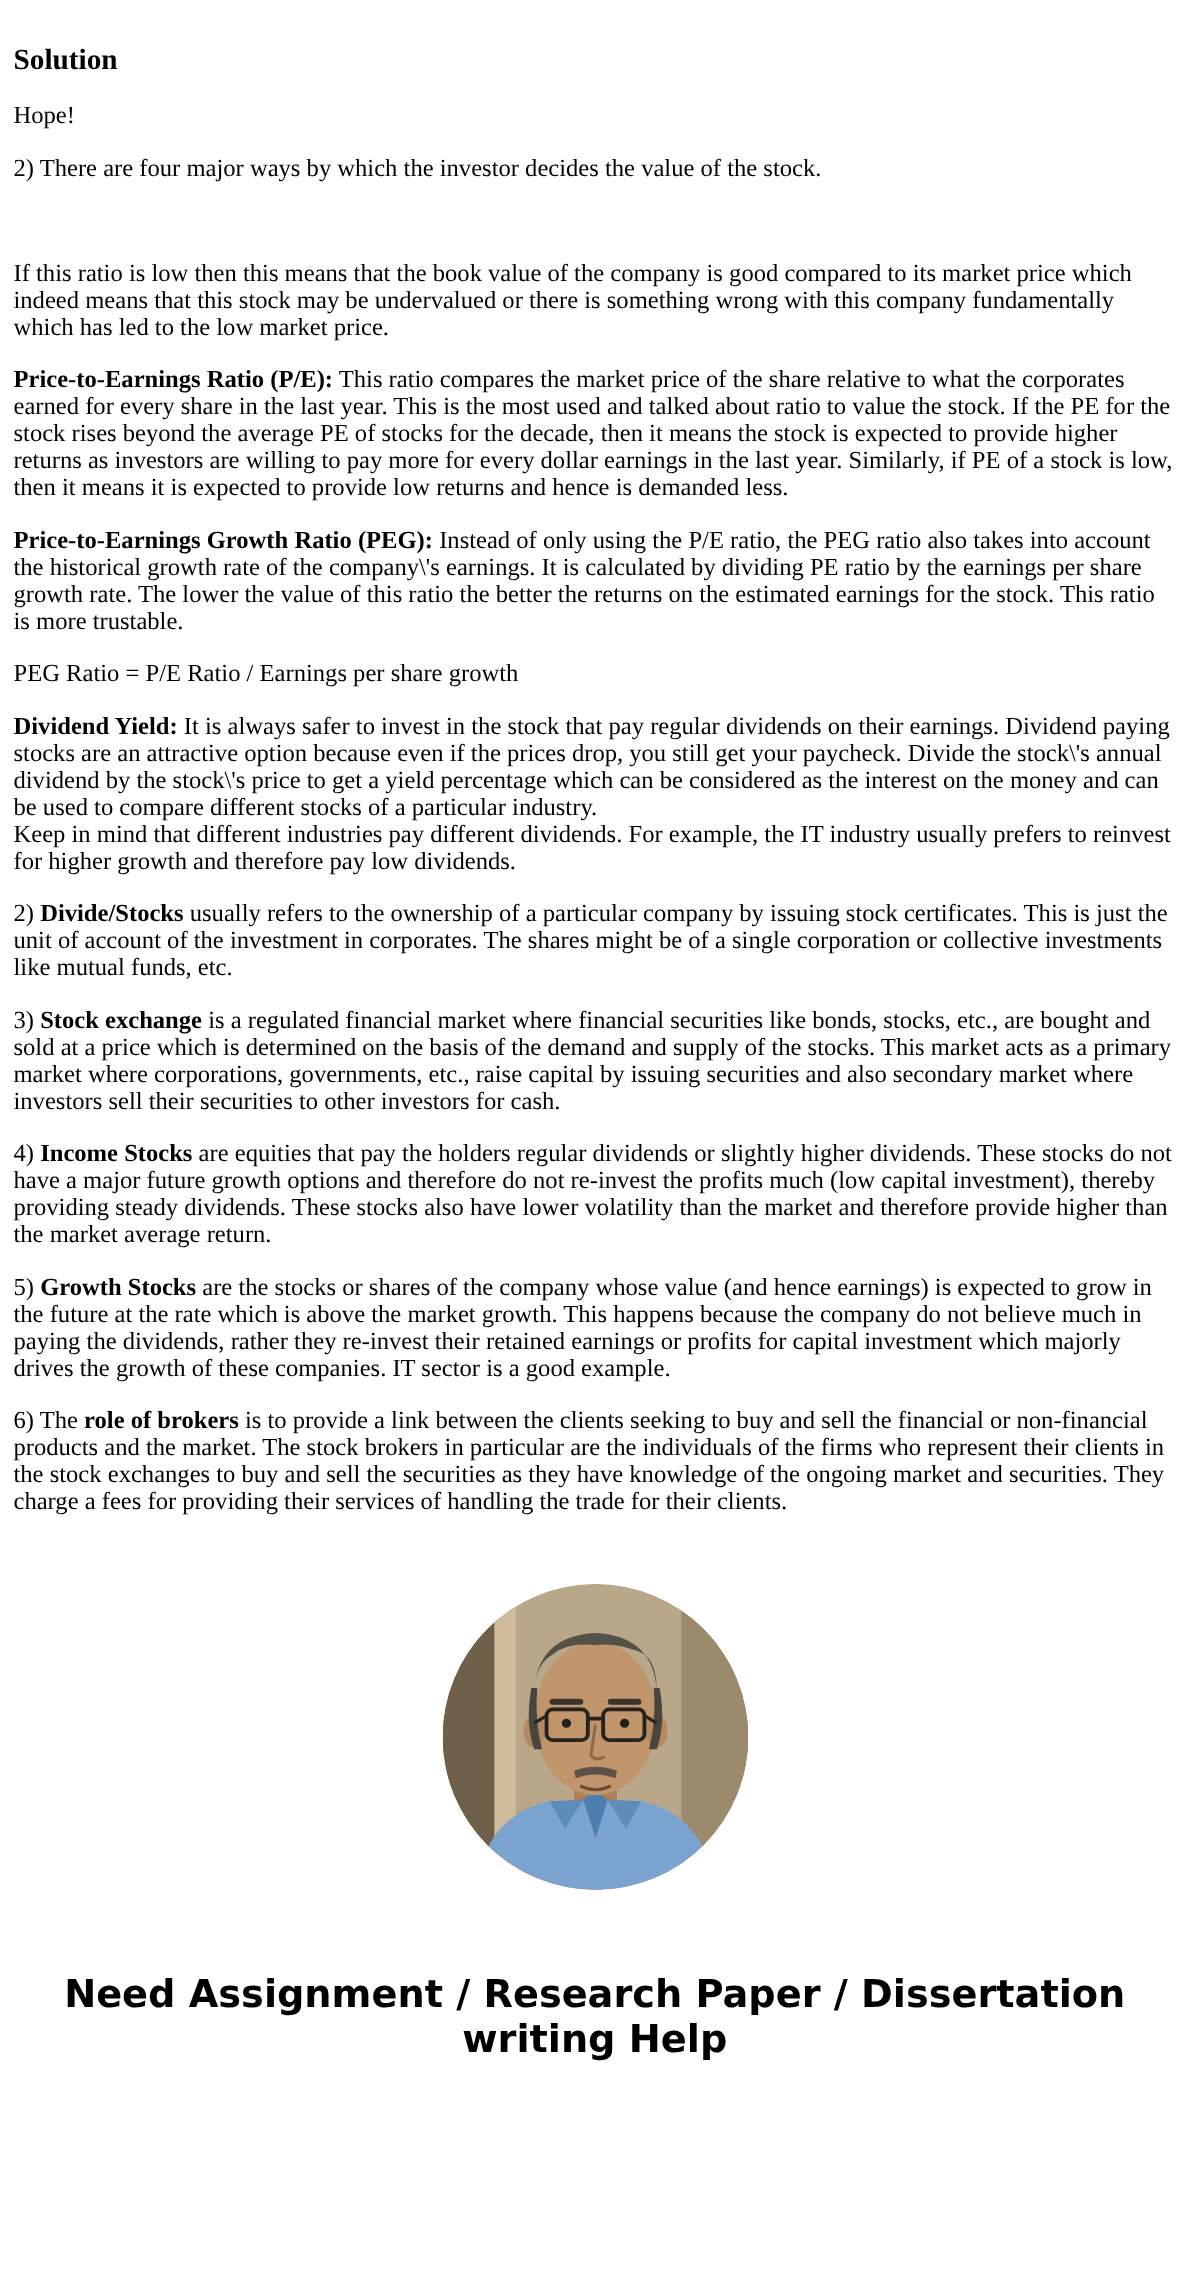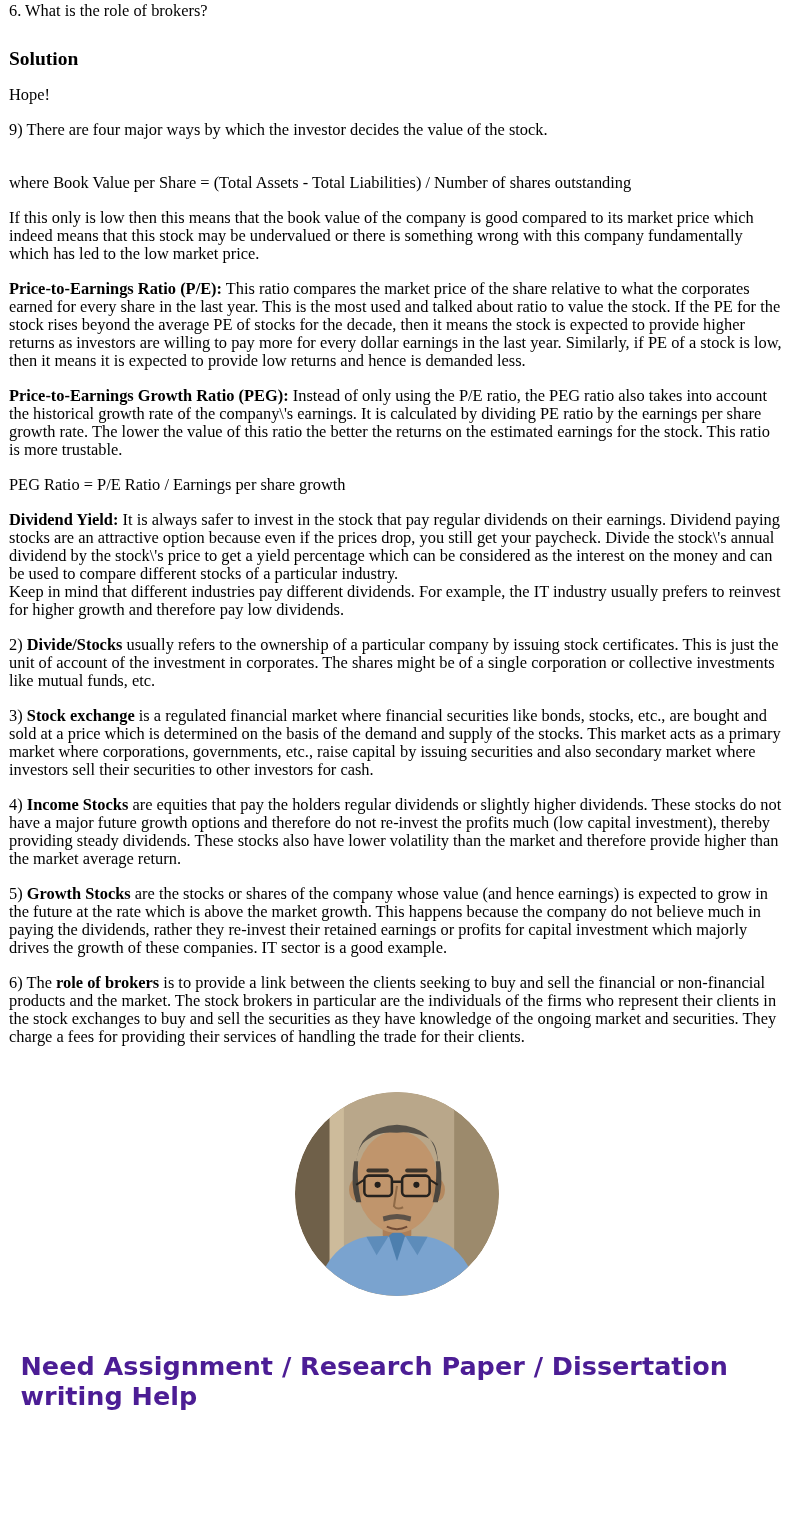--- a/index.html
+++ b/index.html
@@ -26,41 +26,41 @@
   .avatar {
     width: 204px; height: 204px;
     display: inline-block;
     border-radius: 50%;
     overflow: hidden;
     line-height: 0;
   }
   .footer {
     margin: 50px auto 0;
     max-width: 752px;
+    text-align: center;
     font-family: "DejaVu Sans", sans-serif;
     font-weight: 700;
     font-size: 25.5px;
     line-height: 30px;
-    color: #4c1d95;
+    color: #000000;
   }
 </style>
 </head>
 <body>
 
 <div class="doc">
 
-  <p class="question">6. What is the role of brokers?</p>
 
   <h2 class="solution">Solution</h2>
 
   <div id="paras">
       <p class="para"><span>Hope!</span></p>
-      <p class="para"><span>9) There are four major ways by which the investor decides the value of the stock.</span></p>
-      <p class="para"><br><span>where Book Value per Share = (Total Assets - Total Liabilities) / Number of shares outstanding</span></p>
-      <p class="para"><span>If this only is low then this means that the book value of the company is good compared to its market price which indeed means that this stock may be undervalued or there is something wrong with this company fundamentally which has led to the low market price.</span></p>
+      <p class="para"><span>2) There are four major ways by which the investor decides the value of the stock.</span></p>
+      <p class="para"><br></p>
+      <p class="para"><span>If this ratio is low then this means that the book value of the company is good compared to its market price which indeed means that this stock may be undervalued or there is something wrong with this company fundamentally which has led to the low market price.</span></p>
       <p class="para"><b>Price-to-Earnings Ratio (P/E):</b><span> This ratio compares the market price of the share relative to what the corporates earned for every share in the last year. This is the most used and talked about ratio to value the stock. If the PE for the stock rises beyond the average PE of stocks for the decade, then it means the stock is expected to provide higher returns as investors are willing to pay more for every dollar earnings in the last year. Similarly, if PE of a stock is low, then it means it is expected to provide low returns and hence is demanded less.</span></p>
       <p class="para"><b>Price-to-Earnings Growth Ratio (PEG):</b><span> Instead of only using the P/E ratio, the PEG ratio also takes into account the historical growth rate of the company\'s earnings. It is calculated by dividing PE ratio by the earnings per share growth rate. The lower the value of this ratio the better the returns on the estimated earnings for the stock. This ratio is more trustable.</span></p>
       <p class="para"><span>PEG Ratio = P/E Ratio / Earnings per share growth</span></p>
       <p class="para"><b>Dividend Yield:</b><span> It is always safer to invest in the stock that pay regular dividends on their earnings. Dividend paying stocks are an attractive option because even if the prices drop, you still get your paycheck. Divide the stock\'s annual dividend by the stock\'s price to get a yield percentage which can be considered as the interest on the money and can be used to compare different stocks of a particular industry.</span><br><span>Keep in mind that different industries pay different dividends. For example, the IT industry usually prefers to reinvest for higher growth and therefore pay low dividends.</span></p>
       <p class="para"><span>2) </span><b>Divide/Stocks</b><span> usually refers to the ownership of a particular company by issuing stock certificates. This is just the unit of account of the investment in corporates. The shares might be of a single corporation or collective investments like mutual funds, etc.</span></p>
       <p class="para"><span>3) </span><b>Stock exchange</b><span> is a regulated financial market where financial securities like bonds, stocks, etc., are bought and sold at a price which is determined on the basis of the demand and supply of the stocks. This market acts as a primary market where corporations, governments, etc., raise capital by issuing securities and also secondary market where investors sell their securities to other investors for cash.</span></p>
       <p class="para"><span>4) </span><b>Income Stocks</b><span> are equities that pay the holders regular dividends or slightly higher dividends. These stocks do not have a major future growth options and therefore do not re-invest the profits much (low capital investment), thereby providing steady dividends. These stocks also have lower volatility than the market and therefore provide higher than the market average return.</span></p>
       <p class="para"><span>5) </span><b>Growth Stocks</b><span> are the stocks or shares of the company whose value (and hence earnings) is expected to grow in the future at the rate which is above the market growth. This happens because the company do not believe much in paying the dividends, rather they re-invest their retained earnings or profits for capital investment which majorly drives the growth of these companies. IT sector is a good example.</span></p>
       <p class="para"><span>6) The </span><b>role of brokers</b><span> is to provide a link between the clients seeking to buy and sell the financial or non-financial products and the market. The stock brokers in particular are the individuals of the firms who represent their clients in the stock exchanges to buy and sell the securities as they have knowledge of the ongoing market and securities. They charge a fees for providing their services of handling the trade for their clients.</span></p>
     </div>

